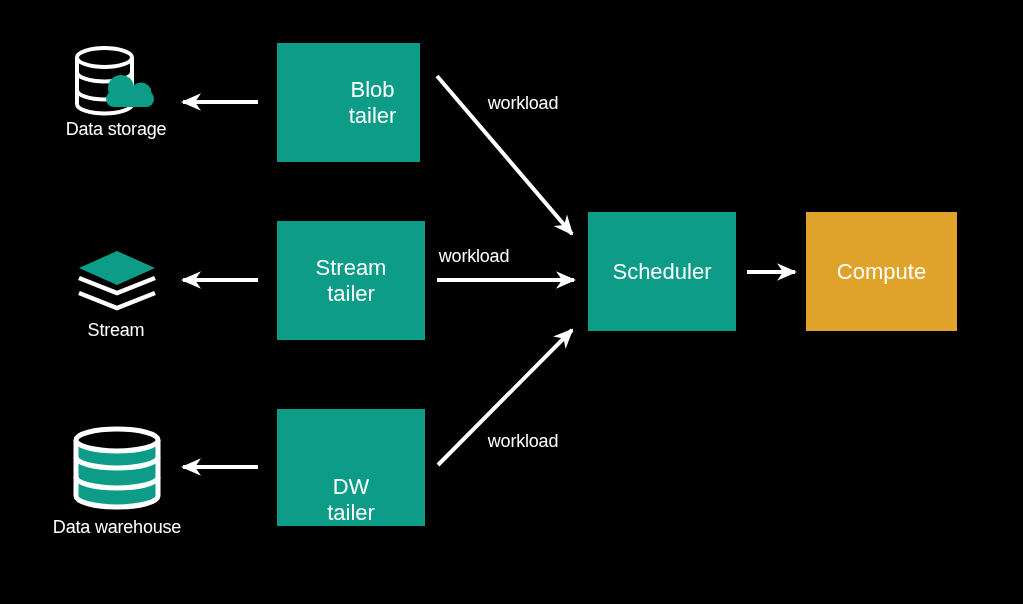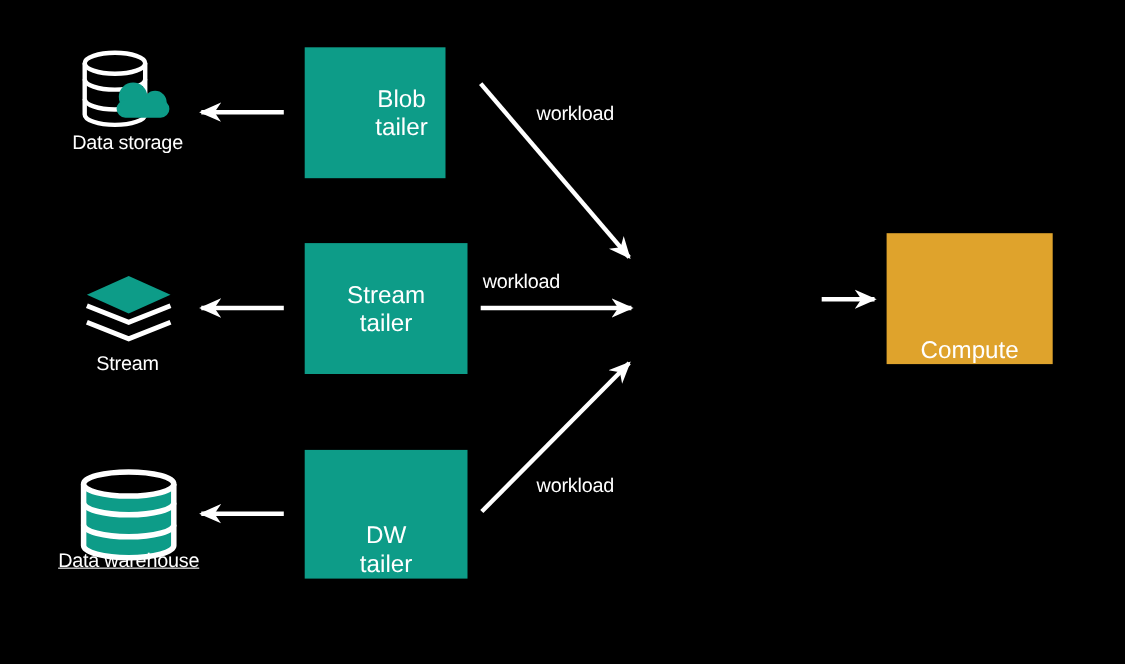--- a/index.html
+++ b/index.html
@@ -100,38 +100,41 @@
     <line class="wline" x1="258" y1="280" x2="183" y2="280" marker-end="url(#ah)"></line>
     <line class="wline" x1="258" y1="467" x2="183" y2="467" marker-end="url(#ah)"></line>
 
     <line class="wline" x1="437" y1="76" x2="572" y2="234" marker-end="url(#ah)"></line>
     <line class="wline" x1="437" y1="280" x2="574" y2="280" marker-end="url(#ah)"></line>
     <line class="wline" x1="438" y1="465" x2="572" y2="330" marker-end="url(#ah)"></line>
 
     <line class="wline" x1="747" y1="272" x2="795" y2="272" marker-end="url(#ah)"></line>
   </svg>
 
-  <div class="node teal" style="left:277px; top:43px; width:128px; height:119px;padding-left:48px;">
+  <div class="node teal" style="left:277px; top:43px; width:143px; height:119px;padding-left:48px;">
     <span>Blob
 tailer</span>
   </div>
   <div class="node teal" style="left:277px; top:221px; width:148px; height:119px;">
     <span>Stream
 tailer</span>
   </div>
   <div class="node teal" style="left:277px; top:409px; width:148px; height:117px;align-items:flex-end;">
     <span>DW
 tailer</span>
   </div>
 
-  <div class="node orange" style="left:806px; top:212px; width:151px; height:119px;align-items:flex-end;">
+  <div class="node teal" style="left:588px; top:212px; width:148px; height:119px;">
+    <span>Scheduler</span>
+  </div>
+  <div class="node orange" style="left:806px; top:212px; width:151px; height:119px;">
     <span>Compute</span>
   </div>
 
   <div class="floating-label" style="left:116px; top:129px;">Data storage</div>
   <div class="floating-label" style="left:116px; top:330px;">Stream</div>
-  <div class="floating-label" style="left:117px; top:509px;text-decoration:underline;">Data warehouse</div>
+  <div class="floating-label" style="left:117px; top:527px;">Data warehouse</div>
 
   <div class="floating-label" style="left:523px; top:103px;">workload</div>
   <div class="floating-label" style="left:474px; top:256px;">workload</div>
   <div class="floating-label" style="left:523px; top:441px;">workload</div>
 
 </div>
 
 </body></html>

